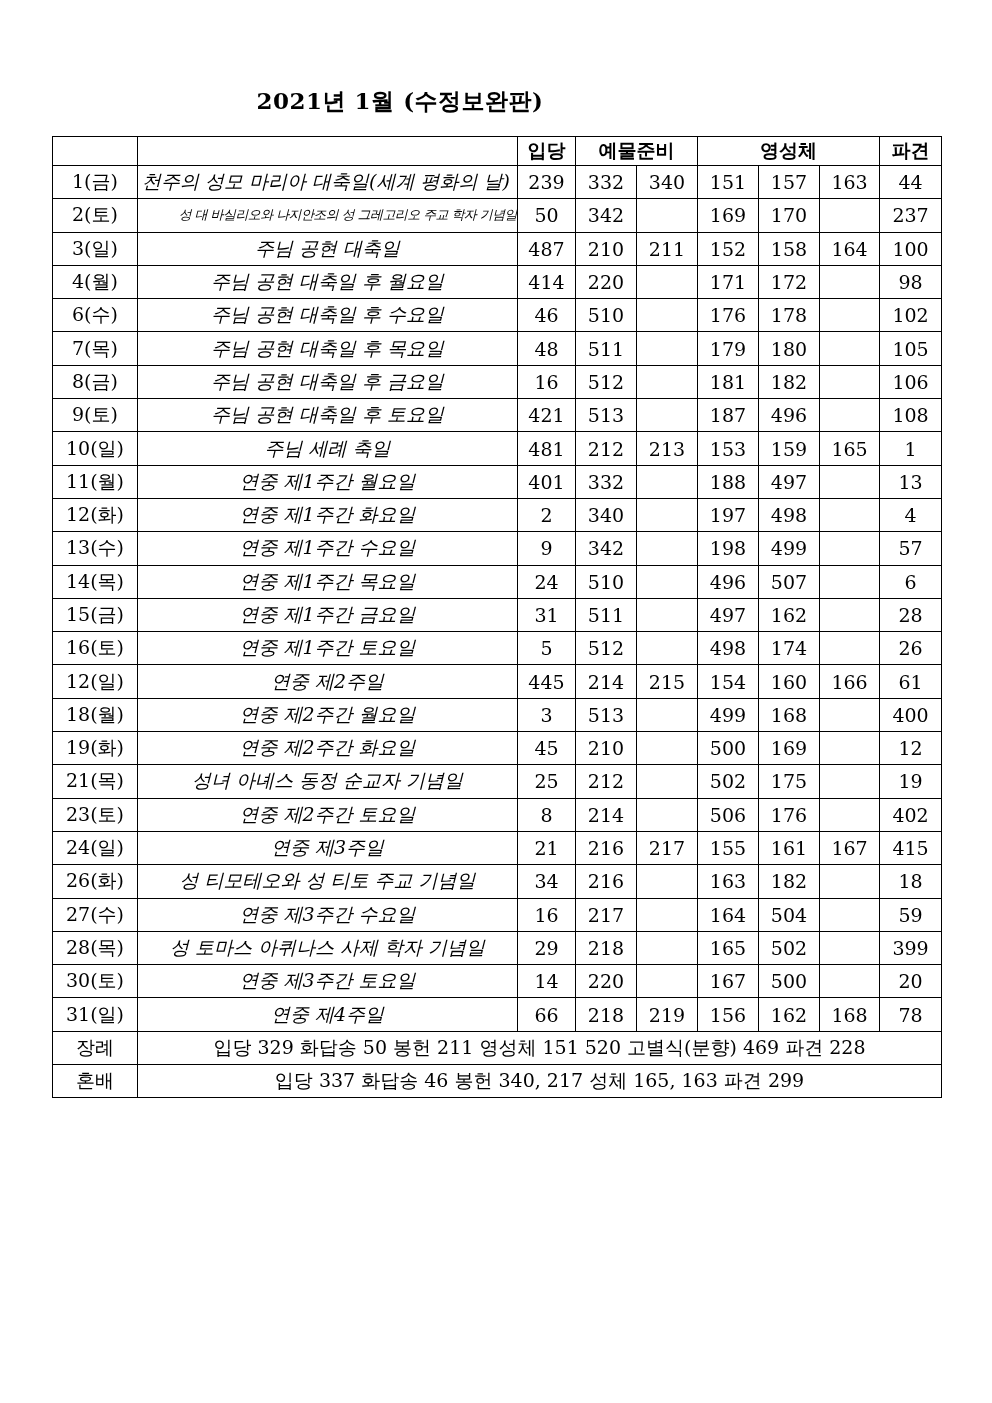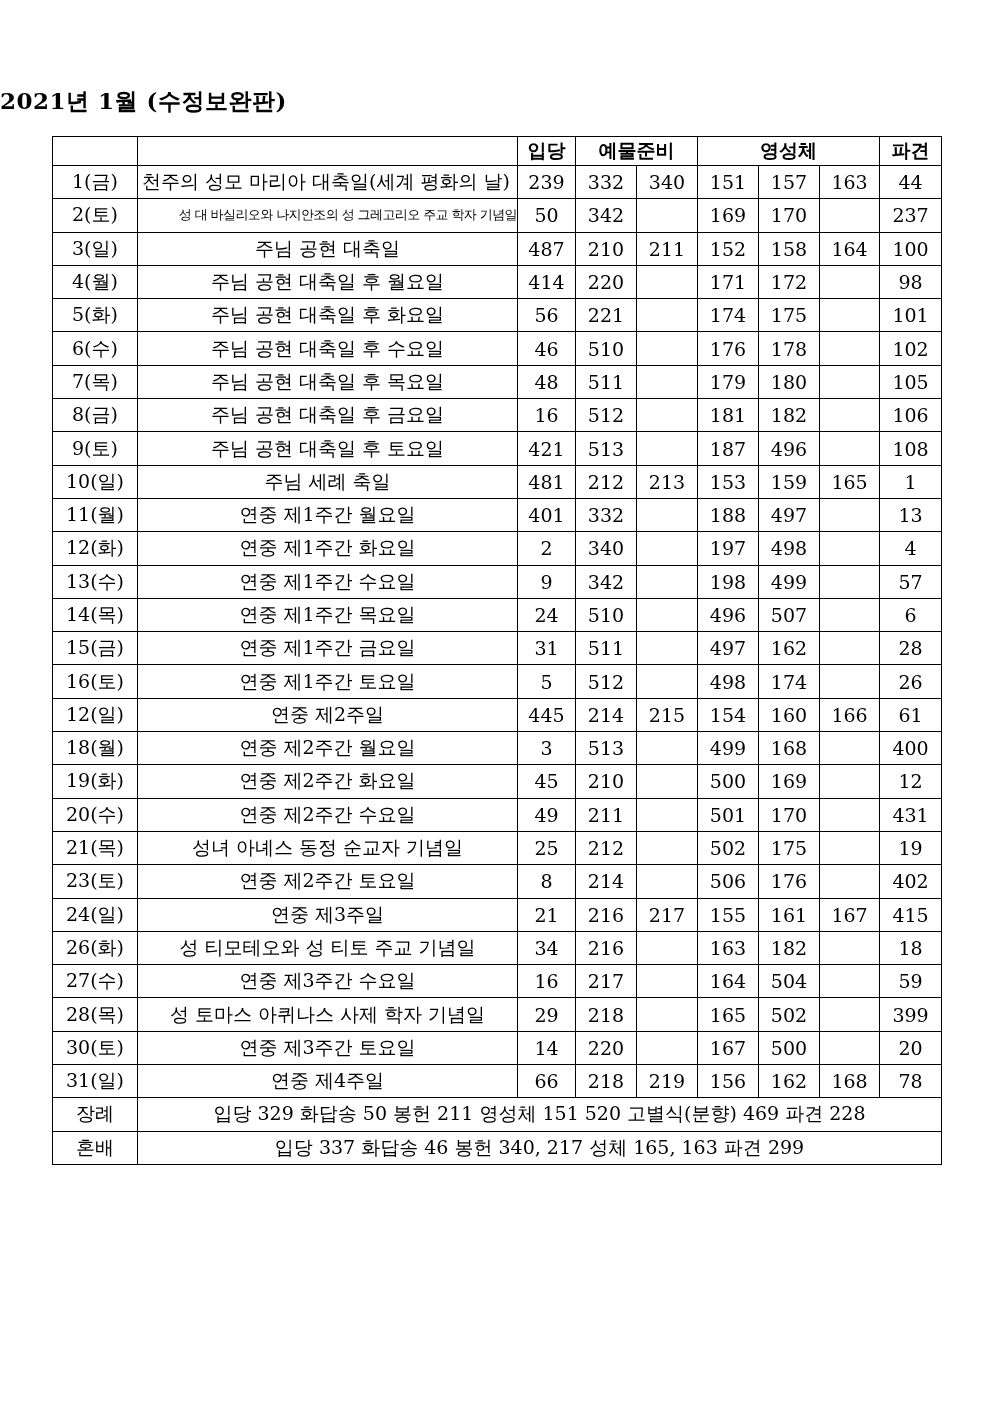--- a/index.html
+++ b/index.html
@@ -12,21 +12,21 @@
       height: 1403px;
       position: relative;
       font-family: "DejaVu Serif", "Liberation Serif", serif;
       color: #000;
     }
     .title {
       position: absolute;
       left: 0;
       top: 86px;
       width: 800px;
-      text-align: left;
+      text-align: center;
       font-size: 23px;
       font-weight: bold;
       letter-spacing: 0.5px;
       font-family: "DejaVu Serif", "Liberation Serif", serif;
     }
     table.schedule {
       position: absolute;
       left: 52px;
       top: 136px;
       width: 889px;
@@ -47,20 +47,21 @@
     table.schedule th {
       font-weight: bold;
       font-size: 19px;
       font-family: "DejaVu Sans", "Liberation Sans", sans-serif;
       height: 28px;
       text-align: center;
     }
     td.feast {
       font-family: "DejaVu Sans", "Liberation Sans", sans-serif;
       font-size: 17px;
+      font-style: italic;
     }
     td.feast.small {
       font-size: 13px;
       letter-spacing: -0.6px;
       text-align: right;
     }
     td.feast.left {
       text-align: left;
       padding-left: 4px;
     }
@@ -144,31 +145,20 @@
         <td class="feast">주님 공현 대축일 후 월요일</td>
         <td class="num">414</td>
         <td class="num">220</td>
         <td class="num"></td>
         <td class="num">171</td>
         <td class="num">172</td>
         <td class="num"></td>
         <td class="num">98</td>
       </tr>
       <tr>
-        <td class="date">5(화)</td>
-        <td class="feast">주님 공현 대축일 후 화요일</td>
-        <td class="num">56</td>
-        <td class="num">221</td>
-        <td class="num"></td>
-        <td class="num">174</td>
-        <td class="num">175</td>
-        <td class="num"></td>
-        <td class="num">101</td>
-      </tr>
-      <tr>
         <td class="date">6(수)</td>
         <td class="feast">주님 공현 대축일 후 수요일</td>
         <td class="num">46</td>
         <td class="num">510</td>
         <td class="num"></td>
         <td class="num">176</td>
         <td class="num">178</td>
         <td class="num"></td>
         <td class="num">102</td>
       </tr>
@@ -309,31 +299,20 @@
         <td class="feast">연중 제2주간 화요일</td>
         <td class="num">45</td>
         <td class="num">210</td>
         <td class="num"></td>
         <td class="num">500</td>
         <td class="num">169</td>
         <td class="num"></td>
         <td class="num">12</td>
       </tr>
       <tr>
-        <td class="date">20(수)</td>
-        <td class="feast">연중 제2주간 수요일</td>
-        <td class="num">49</td>
-        <td class="num">211</td>
-        <td class="num"></td>
-        <td class="num">501</td>
-        <td class="num">170</td>
-        <td class="num"></td>
-        <td class="num">431</td>
-      </tr>
-      <tr>
         <td class="date">21(목)</td>
         <td class="feast">성녀 아녜스 동정 순교자 기념일</td>
         <td class="num">25</td>
         <td class="num">212</td>
         <td class="num"></td>
         <td class="num">502</td>
         <td class="num">175</td>
         <td class="num"></td>
         <td class="num">19</td>
       </tr>

